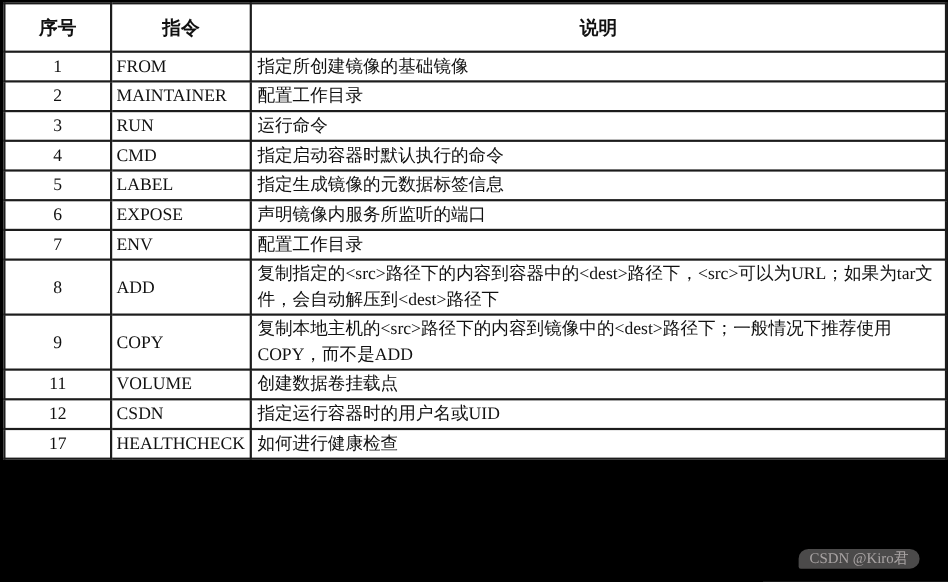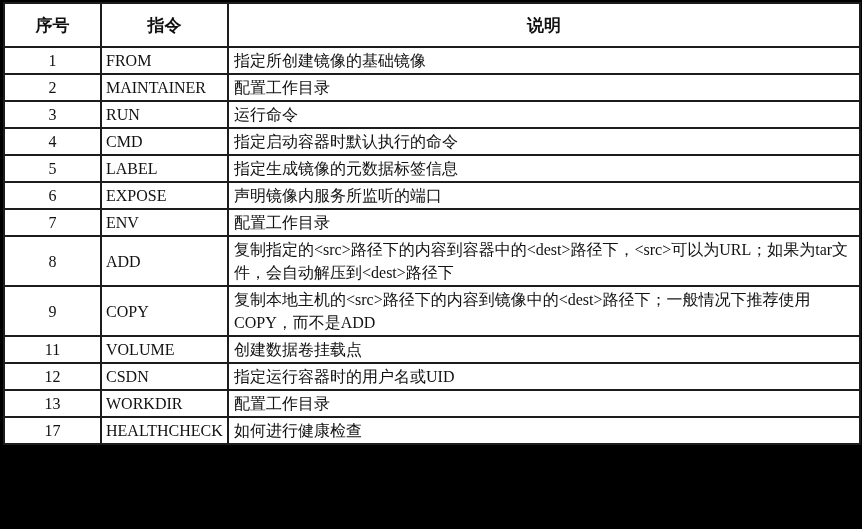--- a/index.html
+++ b/index.html
@@ -125,26 +125,22 @@
           <td class="col-num">11</td>
           <td class="col-cmd">VOLUME</td>
           <td class="col-desc">创建数据卷挂载点</td>
         </tr>
         <tr>
           <td class="col-num">12</td>
           <td class="col-cmd">CSDN</td>
           <td class="col-desc">指定运行容器时的用户名或UID</td>
         </tr>
         <tr>
-          <td class="col-num">13</td>
-          <td class="col-cmd">WORKDIR</td>
-          <td class="col-desc">配置工作目录</td>
-        </tr>
-        <tr>
           <td class="col-num">17</td>
           <td class="col-cmd">HEALTHCHECK</td>
           <td class="col-desc">如何进行健康检查</td>
         </tr>
       </tbody>
   </table>
 
+  <div class="watermark">CSDN @Kiro君</div>
 
 </div>
 
 </body></html>

